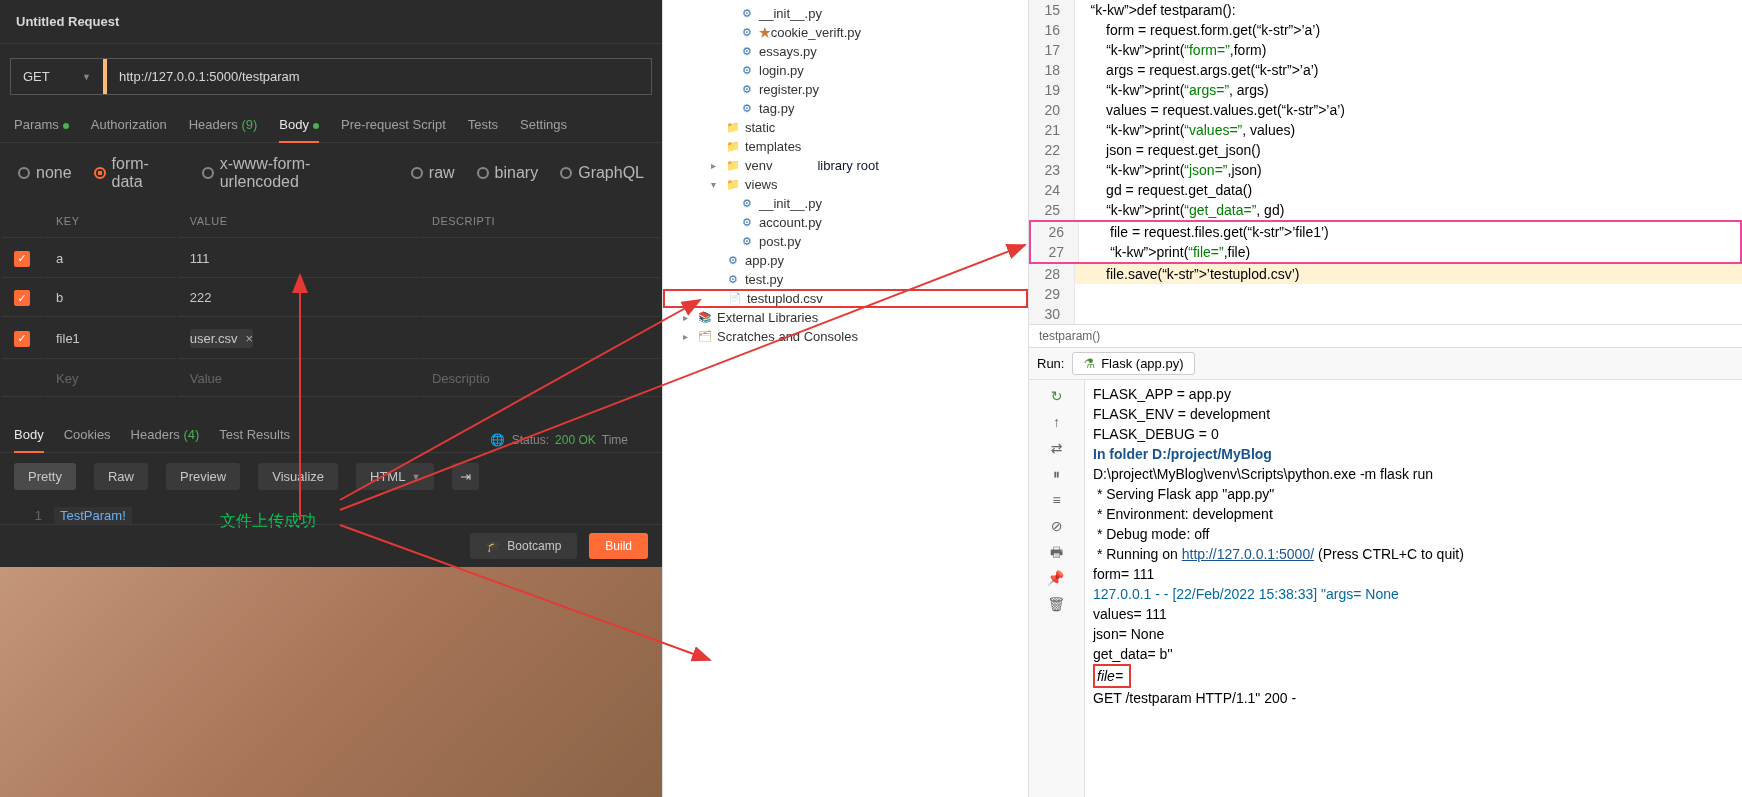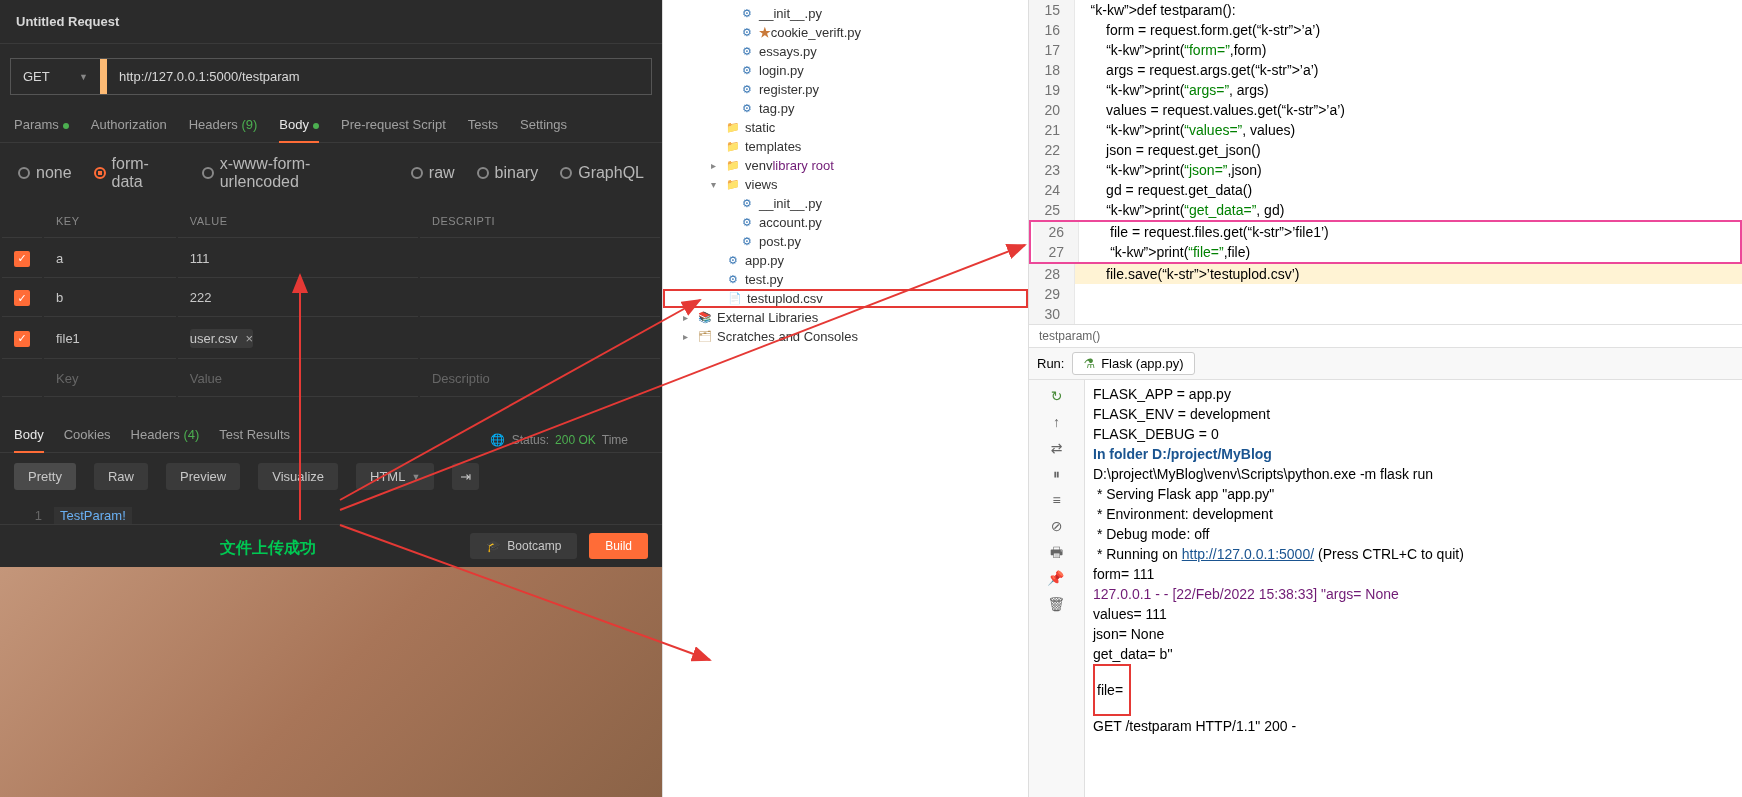--- a/index.html
+++ b/index.html
@@ -4,21 +4,21 @@
 <style>
 * { margin:0; padding:0; box-sizing:border-box; font-family:-apple-system,BlinkMacSystemFont,"Segoe UI",sans-serif; }
 body { width:1742px; height:797px; display:flex; overflow:hidden; background:#f5f5f5; }
 .pane-left { width:662px; height:797px; background:#2b2b2b; color:#b8b8b8; display:flex; flex-direction:column; position:relative; }
 .pane-mid { width:367px; height:797px; background:#fff; border-left:1px solid #ddd; border-right:1px solid #ddd; display:flex; flex-direction:column; }
 .pane-right { width:713px; height:797px; background:#fff; display:flex; flex-direction:column; }
 
 
 .pm-title { padding:14px 16px; font-size:13px; color:#d8d8d8; font-weight:600; border-bottom:1px solid #3a3a3a; }
 .pm-urlbar { display:flex; margin:14px 10px; border:1px solid #555; }
-.pm-method { width:96px; padding:10px 12px; color:#d8d8d8; font-size:13px; border-right:7px solid #fdba74; display:flex; justify-content:space-between; align-items:center; }
+.pm-method { width:96px; padding:10px 12px; color:#d8d8d8; font-size:13px; border-right:4px solid #fdba74; display:flex; justify-content:space-between; align-items:center; }
 .pm-url { flex:1; padding:10px 12px; color:#d8d8d8; font-size:13px; background:transparent; border:none; outline:none; }
 .pm-tabs { display:flex; gap:22px; padding:8px 14px 0; font-size:13px; border-bottom:1px solid #3a3a3a; }
 .pm-tab { padding:0 0 10px; color:#a0a0a0; cursor:pointer; position:relative; }
 .pm-tab.active { color:#e8e8e8; }
 .pm-tab.active::after { content:""; position:absolute; bottom:-1px; left:0; right:0; height:2px; background:#ff6c37; }
 .pm-tab .dot { display:inline-block; width:6px; height:6px; border-radius:50%; background:#4caf50; margin-left:4px; vertical-align:middle; }
 .pm-count { color:#4caf50; }
 .pm-bodytype { display:flex; gap:22px; padding:12px 18px; font-size:16px; }
 .pm-radio { display:flex; align-items:center; gap:6px; cursor:pointer; }
 .pm-radio .circle { width:12px; height:12px; border-radius:50%; border:2px solid #888; }
@@ -39,33 +39,33 @@
 .pm-vbtn { padding:6px 14px; background:#3a3a3a; color:#c8c8c8; font-size:13px; border-radius:3px; cursor:pointer; }
 .pm-vbtn.sel { background:#4a4a4a; }
 .pm-vbtn.drop { display:flex; align-items:center; gap:6px; }
 .pm-vbtn.icon { padding:6px 8px; }
 .pm-body { padding:8px 14px; font-family:Consolas,monospace; font-size:13px; }
 .pm-body .ln { color:#666; display:inline-block; width:28px; text-align:right; margin-right:12px; }
 .pm-body .txt { color:#6ab0f3; background:#333; padding:1px 6px; }
 .pm-footer { position:absolute; bottom:230px; left:0; right:0; display:flex; justify-content:flex-end; gap:12px; padding:8px 14px; border-top:1px solid #3a3a3a; }
 .pm-fbtn { padding:6px 16px; font-size:12px; background:#3a3a3a; color:#c8c8c8; border-radius:3px; cursor:pointer; display:flex; align-items:center; gap:6px; }
 .pm-fbtn.build { background:#ff6c37; color:#fff; }
-.annot { position:absolute; bottom:238px; left:220px; color:#00c853; font-size:16px; font-weight:700; }
+.annot { position:absolute; bottom:265px; left:220px; color:#00c853; font-size:16px; font-weight:400; }
 .arrow-svg { position:absolute; inset:0; pointer-events:none; }
 .mars { position:absolute; bottom:0; left:0; right:0; height:230px; background:linear-gradient(135deg,#c4967a,#a87558,#8b6347); }
 
 
 .tree { padding:4px 0; font-size:13px; color:#333; }
 .tree-row { display:flex; align-items:center; padding:2px 0 2px 12px; cursor:pointer; height:19px; }
 .tree-row .arrow { width:14px; color:#888; font-size:10px; }
 .tree-row .icon { width:16px; height:16px; margin-right:4px; display:inline-flex; align-items:center; justify-content:center; font-size:11px; }
 .tree-row .py { color:#3b78b5; }
 .tree-row .dir { color:#b89155; }
 .tree-row .txt { color:#8aa35e; }
-.tree-row .dim { color:#701a75; }
+.tree-row .dim { color:#0f172a;margin-left:45px; }
 .tree-row .star { color:#c97a3a; font-weight:600; }
 .tree-row.hl { border:2px solid #e53935; }
 .tree .d1 { padding-left:20px; }
 .tree .d2 { padding-left:48px; }
 .tree .d3 { padding-left:62px; }
 
 
 .code { font-family:Consolas,"Courier New",monospace; font-size:14px; line-height:20px; }
 .gutter { display:inline-block; width:46px; text-align:right; padding-right:14px; color:#737373; background:#f5f5f5; border-right:1px solid #e8e8e8; }
 .cline { white-space:pre; }
@@ -75,22 +75,22 @@
 .breadcrumb { padding:4px 10px; font-size:12px; color:#666; border-top:1px solid #e0e0e0; }
 .run-bar { display:flex; align-items:center; padding:4px 8px; border-top:1px solid #e0e0e0; border-bottom:1px solid #e0e0e0; background:#f8f8f8; font-size:13px; gap:8px; }
 .run-tab { background:#fff; border:1px solid #ccc; padding:3px 10px; border-radius:3px; display:flex; align-items:center; gap:6px; }
 .console { display:flex; flex:1; font-family:Consolas,monospace; font-size:14px; line-height:20px; }
 .console-tools { width:56px; background:#f8f8f8; border-right:1px solid #e0e0e0; padding:6px 4px; display:flex; flex-direction:column; gap:8px; align-items:center; }
 .console-tools span { width:18px; height:18px; color:#666; cursor:pointer; font-size:14px; text-align:center; }
 .console-body { flex:1; padding:4px 8px; white-space:pre; overflow:hidden; }
 .c-acc { color:#1a5490; font-weight:bold; }
 .c-link { color:#1a5490; text-decoration:underline; }
 .c-path { color:#000; }
-.c-hl { border:2px solid #e53935; padding:14px 2px; display:inline-block; }
-.c-ts { color:#701a75; }
+.c-hl { border:2px solid #e53935; padding:0 2px; display:inline-block;font-style:italic; }
+.c-ts { color:#0369a1; }
 
 .chev { font-size:9px; color:#888; }
 </style>
 </head>
 <body>
 
 <div class="pane-left">
   <div class="pm-title">Untitled Request</div>
   <div class="pm-urlbar">
     <div class="pm-method">

